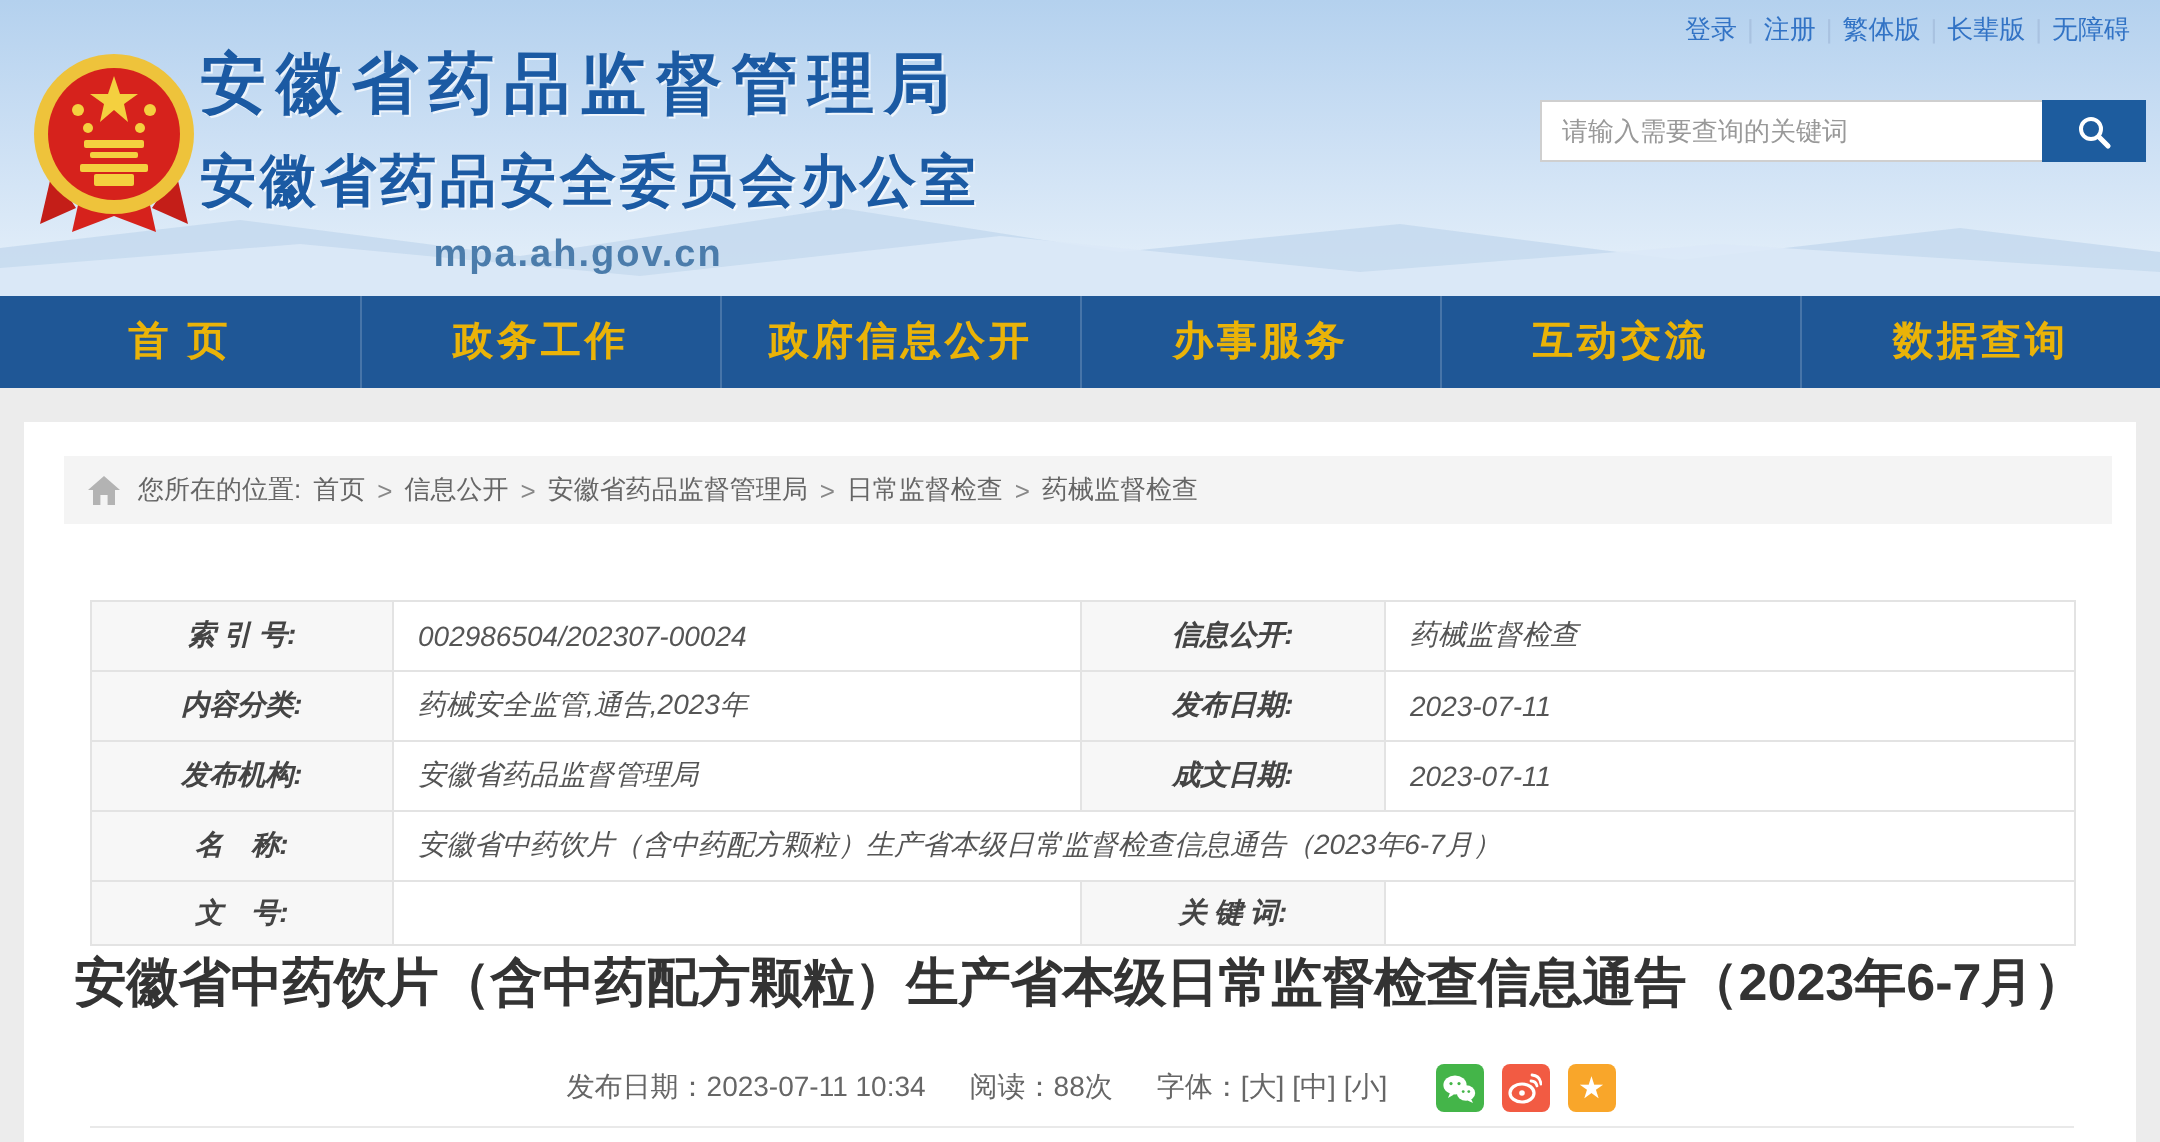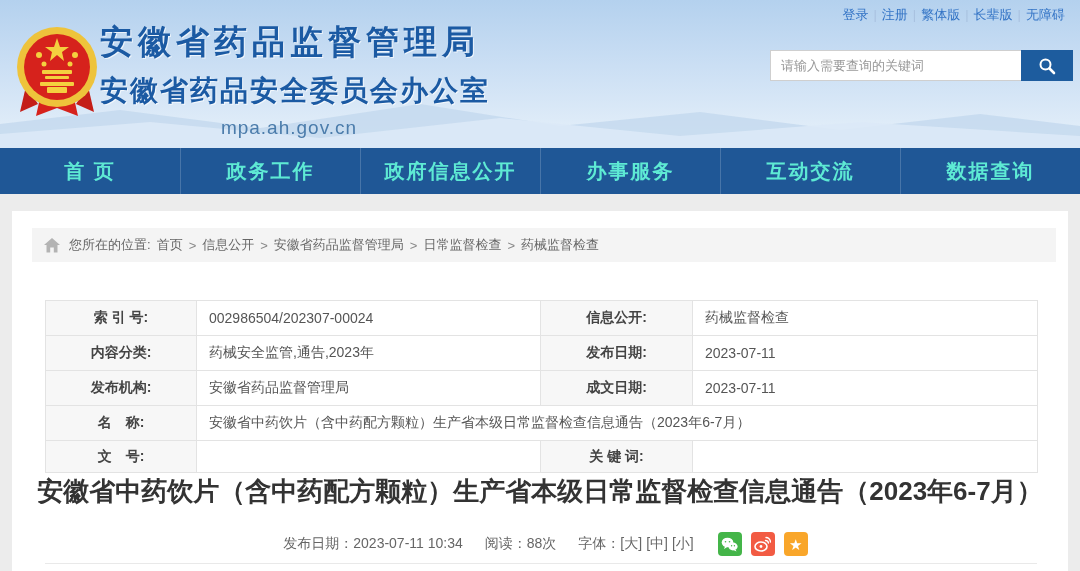--- a/index.html
+++ b/index.html
@@ -29,42 +29,42 @@
   .org-block { position:absolute; left:100px; top:20px; width:378px; }
   .org-title {
     font-size:33px; font-weight:bold; color:#1b5aa3; letter-spacing:5px;
     white-space:nowrap; text-shadow:1px 1px 0 rgba(255,255,255,.7);
   }
   .org-subtitle {
     font-size:28px; font-weight:bold; color:#1b5aa3; letter-spacing:2px;
     margin-top:7px; white-space:nowrap; text-shadow:1px 1px 0 rgba(255,255,255,.7);
   }
   .org-domain {
-    font-size:19px; font-weight:normal; color:#4b7cab; text-align:center;
+    font-size:19px; font-weight:bold; color:#4b7cab; text-align:center;
     margin-top:7px; letter-spacing:1px;
   }
   .search-box { position:absolute; left:770px; top:50px; width:303px; height:31px; display:flex; }
   .search-input {
     flex:1; border:1px solid #cfcfcf; border-right:none; background:#fff;
     padding:4px 10px; font-size:13px; color:#666; outline:none;
     font-family:"Liberation Sans","DejaVu Sans",sans-serif;
   }
   .search-input::placeholder { color:#999; }
   .search-btn {
     width:52px; height:31px; background:#1d5c9e; display:flex;
     align-items:center; justify-content:center; cursor:pointer;
   }
 
   
   .nav {
     position:absolute; left:0; top:148px; width:1080px; height:46px;
     background:#1f5796; display:flex;
   }
   .nav-item {
-    width:180px; line-height:46px; text-align:center; color:#5eead4;
+    width:180px; line-height:46px; text-align:center; color:#eab308;
     font-size:20px; font-weight:bold; letter-spacing:2px; cursor:pointer;
     border-left:1px solid rgba(255,255,255,.18);
   }
   .nav-item:first-child { border-left:none; }
 
   
   .card {
     position:absolute; left:12px; top:211px; width:1056px; height:384px;
     background:#fff;
   }
@@ -72,21 +72,21 @@
     position:absolute; left:20px; top:17px; width:1024px; height:34px;
     background:#f4f4f4; display:flex; align-items:center;
     font-size:13px; color:#666;
   }
   .home-icon { margin:0 9px 0 12px; display:flex; align-items:center; }
   .breadcrumb .sep { margin:0 6px; color:#888; }
   .breadcrumb a { color:#666; cursor:pointer; }
 
   .info-table {
     position:absolute; left:33px; top:89px; width:992px;
-    border-collapse:collapse; table-layout:fixed; font-size:14px;
+    border-collapse:collapse; table-layout:fixed; font-size:14px;font-style:italic;
   }
   .info-table td { border:1px solid #e3e3e3; height:32px; padding:8px 12px; overflow:hidden; white-space:nowrap; }
   .info-table td.label { background:#f7f7f7; font-weight:bold; color:#444; text-align:center; padding:0 6px; }
   .info-table td.value { color:#555; background:#fff; }
 
   .article-title {
     position:absolute; left:0; top:263px; width:1056px; text-align:center;
     font-size:26px; font-weight:bold; color:#333; white-space:nowrap;
   }
   .meta {

